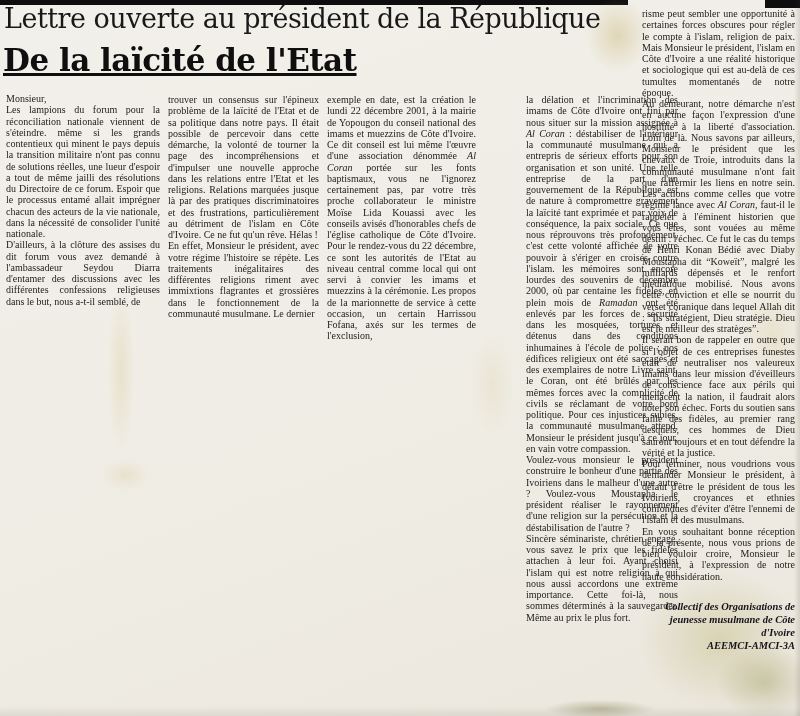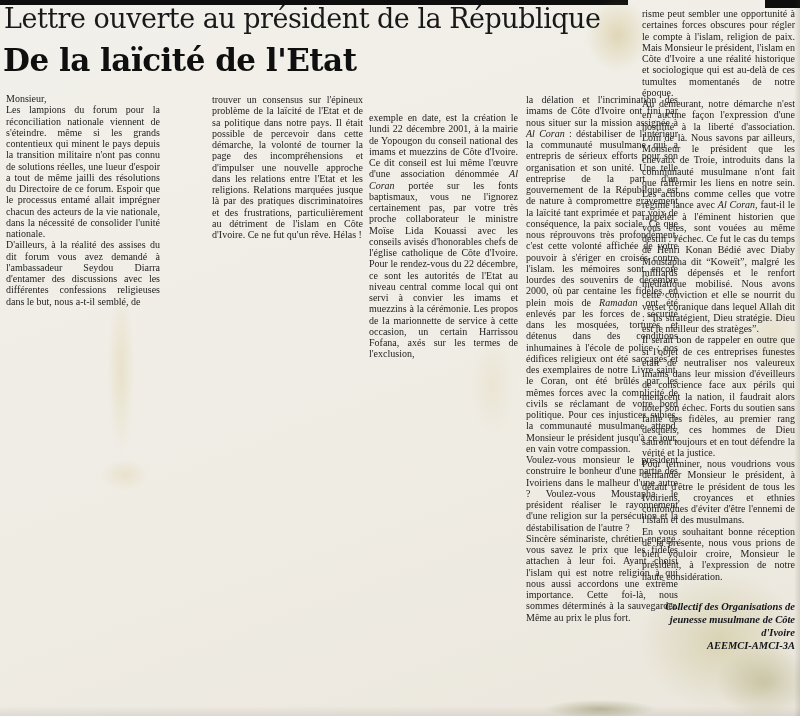--- a/index.html
+++ b/index.html
@@ -12,31 +12,31 @@
   #bar-top{left:0;top:0;width:628px;height:5px;}
   #bar-top-right{left:765px;top:0;width:35px;height:8px;}
   #kicker{
     position:absolute;left:4px;top:3px;width:590px;
     font-family:"DejaVu Serif",serif;font-size:27px;font-weight:400;
     color:#191919;white-space:nowrap;letter-spacing:-0.5px;
   }
   #title{
     position:absolute;left:3px;top:42px;width:480px;
     font-family:"DejaVu Serif",serif;font-size:31px;font-weight:700;
-    color:#0f0f0f;white-space:nowrap;letter-spacing:-0.5px;
+    color:#0f0f0f;white-space:nowrap;letter-spacing:-0.5px;text-decoration:underline;
   }
   .col{
     position:absolute;font-size:10px;line-height:11.25px;
     text-align:justify;color:#1c1c1c;
     -webkit-hyphens:auto;hyphens:auto;
   }
   .col p{margin:0;padding:0;}
   #col-1{left:6px;top:93px;width:154px;}
-  #col-2{left:168px;top:94px;width:151px;margin-left:44px;}
-  #col-3{left:327px;top:112px;width:149px;margin-left:42px;}
+  #col-2{left:168px;top:94px;width:151px;}
+  #col-3{left:327px;top:94px;width:149px;}
   #col-4{left:483px;top:94px;width:152px;margin-left:43px;}
   #col-5{left:642px;top:8px;width:153px;}
   #signature{
     margin-top:18px;text-align:right;
     font-weight:700;font-style:italic;font-size:10.5px;line-height:13px;
     color:#14141c;
   }
   #signature .acronym{display:block;}
   .stain{position:absolute;pointer-events:none;border-radius:50%;}
   #stain-1{left:575px;top:-15px;width:85px;height:100px;
@@ -73,25 +73,26 @@
 <div class="stain" id="stain-6"></div>
 <div class="stain" id="stain-7"></div>
 <div class="stain" id="stain-8"></div>
 
 <div id="kicker">Lettre ouverte au président de la République</div>
 <div id="title">De la laïcité de l'Etat</div>
 
 <div class="col" id="col-1">
   <p>Monsieur,</p>
   <p>Les lampions du forum pour la réconciliation nationale viennent de s'éteindre. même si les grands contentieux qui minent le pays depuis la transition militaire n'ont pas connu de solutions réelles, une lueur d'espoir a tout de même jailli des résolutions du Directoire de ce forum. Espoir que le processus entamé allait imprégner chacun des acteurs de la vie nationale, dans la nécessité de consolider l'unité nationale.</p>
-  <p>D'ailleurs, à la réalité des assises du dit forum vous avez demandé à l'ambassadeur Seydou Diarra d'entamer des discussions avec les différentes confessions religieuses dans le but, nous a-t-il semblé, de</p>
+  <p>D'ailleurs, à la clôture des assises du dit forum vous avez demandé à l'ambassadeur Seydou Diarra d'entamer des discussions avec les différentes confessions religieuses dans le but, nous a-t-il semblé, de</p>
 </div>
 
 <div class="col" id="col-2">
   <p>trouver un consensus sur l'épineux problème de la laïcité de l'Etat et de sa politique dans notre pays. Il était possible de percevoir dans cette démarche, la volonté de tourner la page des incompréhensions et d'impulser une nouvelle approche dans les relations entre l'Etat et les religions. Relations marquées jusque là par des pratiques discriminatoires et des frustrations, particulièrement au détriment de l'islam en Côte d'Ivoire. Ce ne fut qu'un rêve. Hélas !</p>
+  <p>En effet, Monsieur le président, avec votre régime l'histoire se répète. Les traitements inégalitaires des différentes religions riment avec immixtions flagrantes et grossières dans le fonctionnement de la communauté musulmane. Le dernier</p>
 </div>
 
 <div class="col" id="col-3">
   <p>exemple en date, est la création le lundi 22 décembre 2001, à la mairie de Yopougon du conseil national des imams et muezzins de Côte d'Ivoire. Ce dit conseil est lui même l'œuvre d'une association dénommée <i>Al Coran</i> portée sur les fonts baptismaux, vous ne l'ignorez certainement pas, par votre très proche collaborateur le ministre Moïse Lida Kouassi avec les conseils avisés d'honorables chefs de l'église catholique de Côte d'Ivoire. Pour le rendez-vous du 22 décembre, ce sont les autorités de l'Etat au niveau central comme local qui ont servi à convier les imams et muezzins à la cérémonie. Les propos de la marionnette de service à cette occasion, un certain Harrissou Fofana, axés sur les termes de l'exclusion,</p>
 </div>
 
 <div class="col" id="col-4">
   <p>la délation et l'incrimination des imams de Côte d'Ivoire ont fini par nous situer sur la mission assignée à <i>Al Coran</i> : déstabiliser de l'intérieur la communauté musulmane qui a entrepris de sérieux efforts pour son organisation et son unité. Une telle entreprise de la part d'un gouvernement de la République est de nature à compromettre gravement la laïcité tant exprimée et par voix de conséquence, la paix sociale. Ce que nous réprouvons très profondément, c'est cette volonté affichée de votre pouvoir à s'ériger en croisés contre l'islam. les mémoires sont encore lourdes des souvenirs de décembre 2000, où par centaine les fidèles, en plein mois de <i>Ramadan</i> ont été enlevés par les forces de sécurité dans les mosquées, torturés et détenus dans des conditions inhumaines à l'école de police ; nos édifices religieux ont été saccagés et des exemplaires de notre Livre saint, le Coran, ont été brûlés par les mêmes forces avec la complicité de civils se réclamant de votre bord politique. Pour ces injustices subies, la communauté musulmane attend, Monsieur le président jusqu'à ce jour, en vain votre compassion.</p>
   <p>Voulez-vous monsieur le président construire le bonheur d'une partie des Ivoiriens dans le malheur d'une autre ? Voulez-vous Moustapha le président réaliser le rayonnement d'une religion sur la persécution et la déstabilisation de l'autre ?</p>
   <p>Sincère séminariste, chrétien engagé, vous savez le prix que les fidèles attachen à leur foi. Ayant choisi l'islam qui est notre religion à qui nous aussi accordons une extrême importance. Cette foi-là, nous sommes déterminés à la sauvegarder. Même au prix le plus fort.</p>

